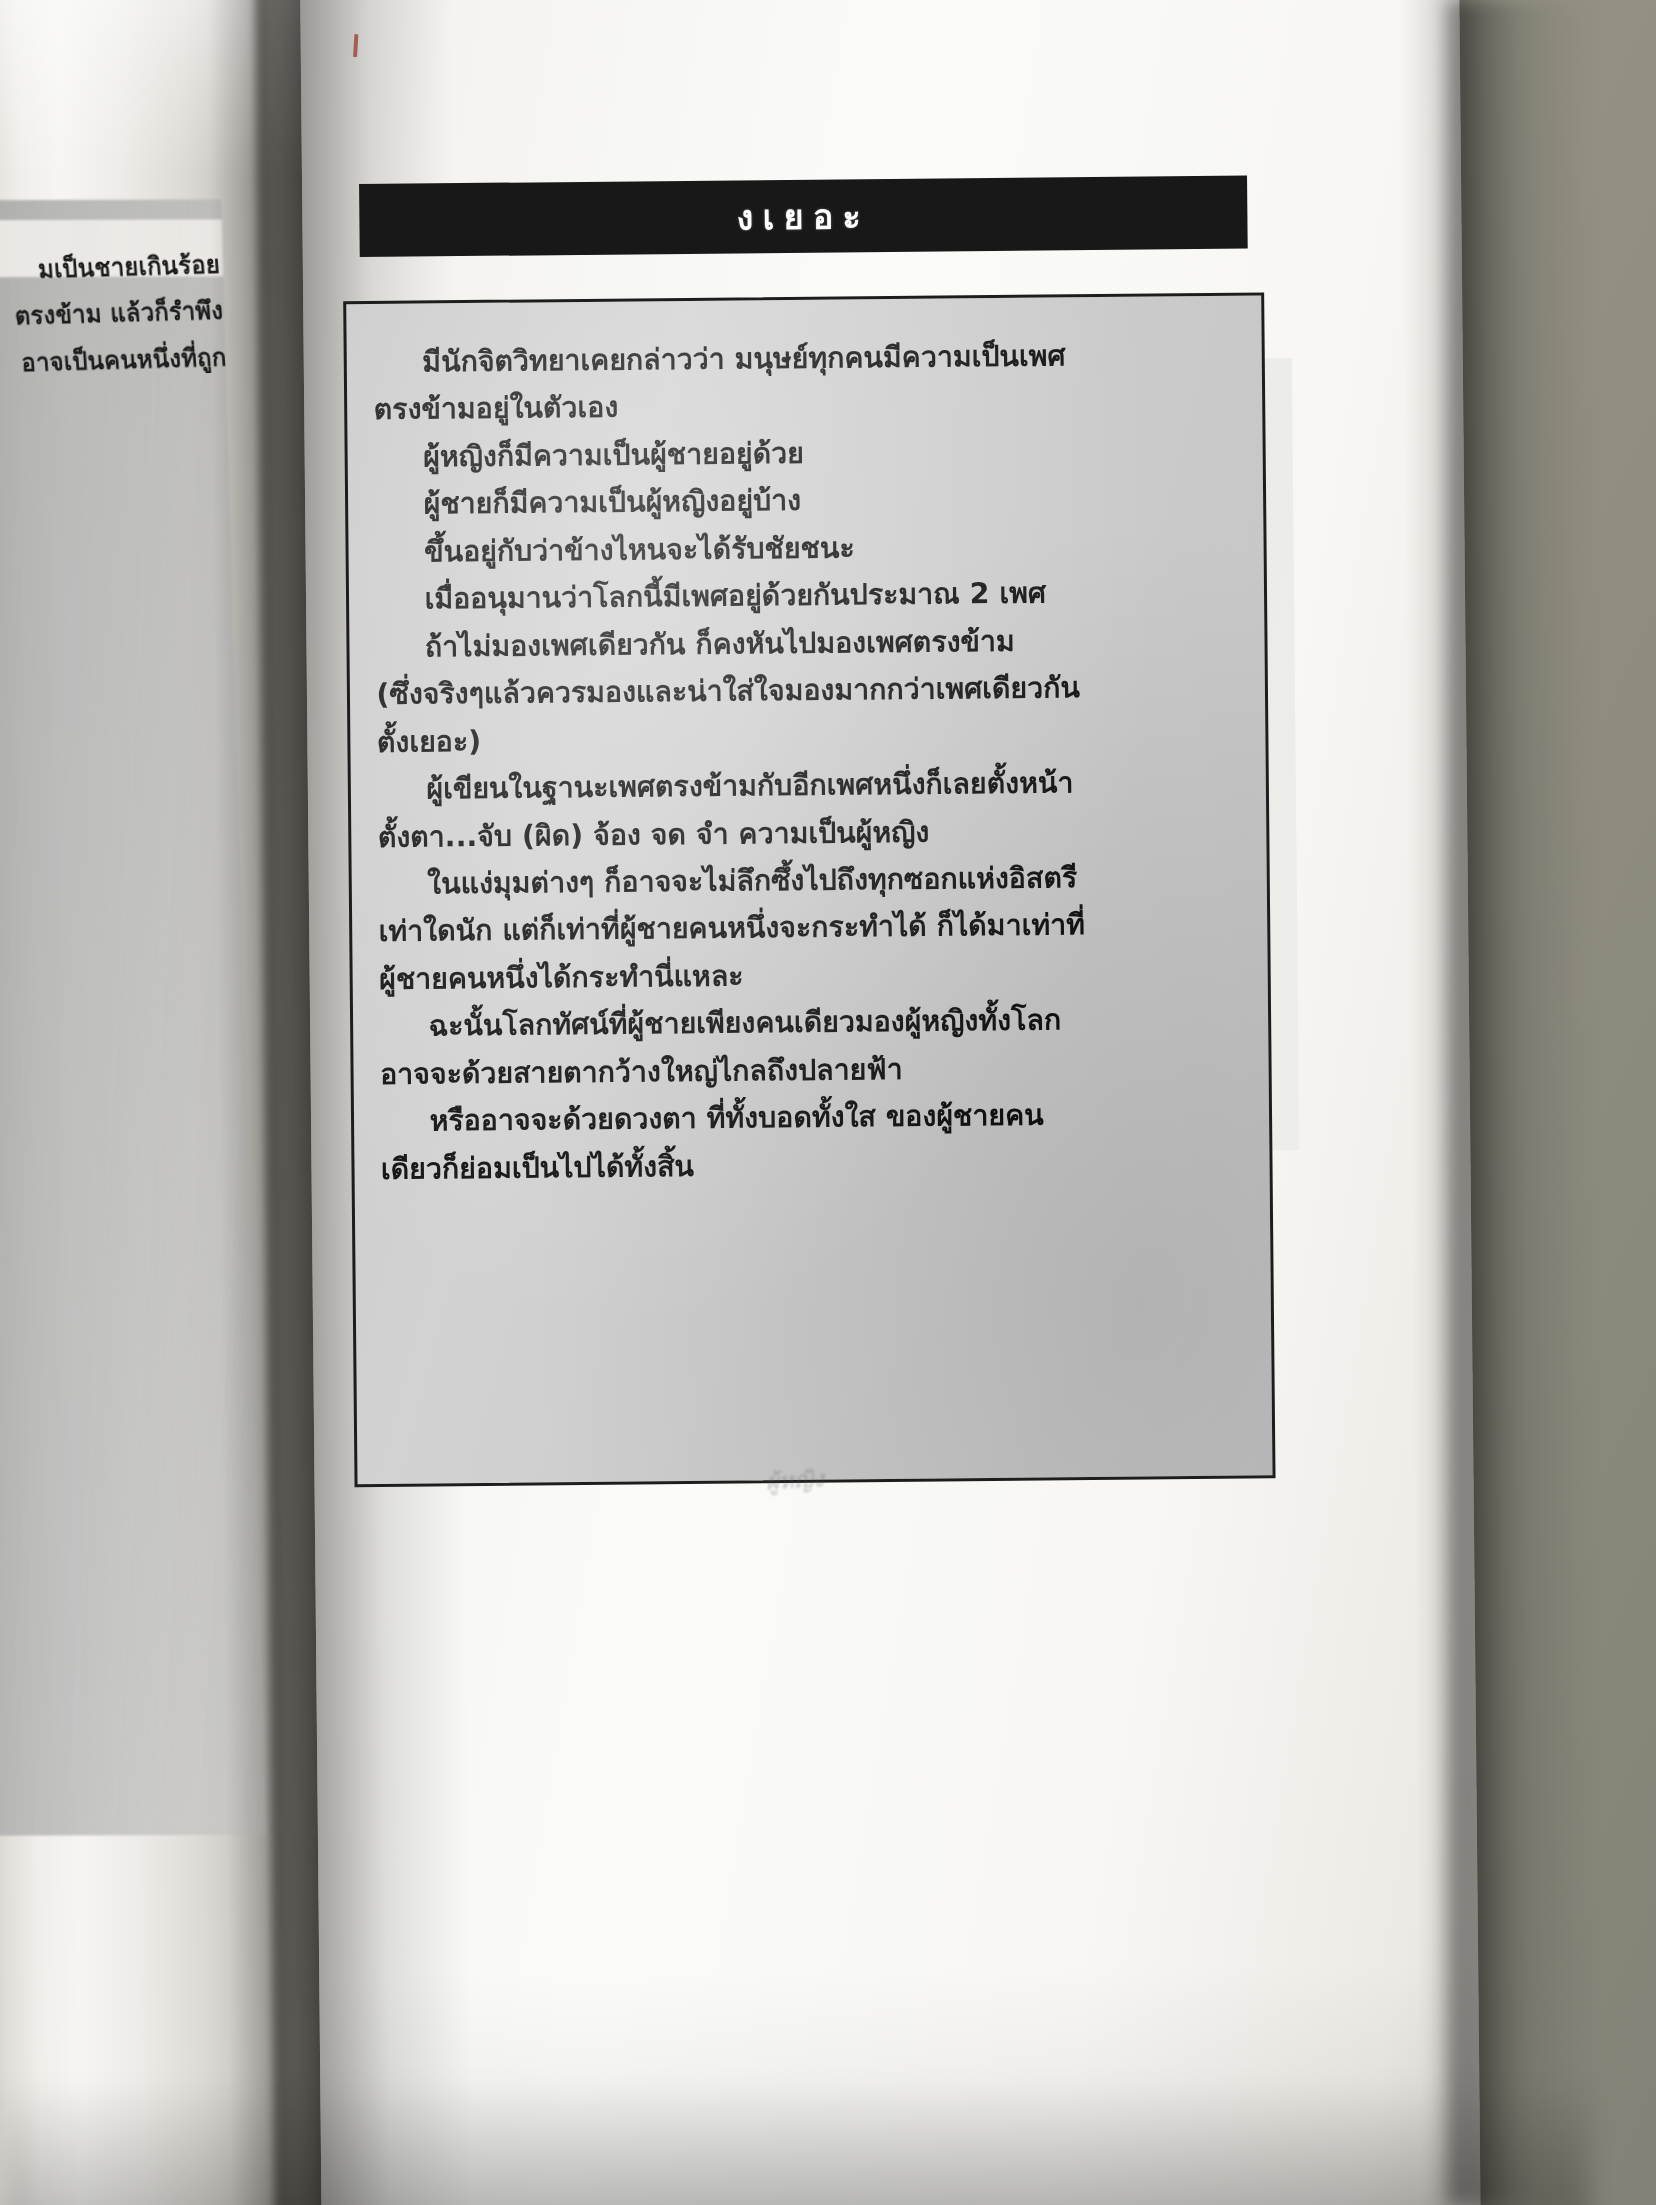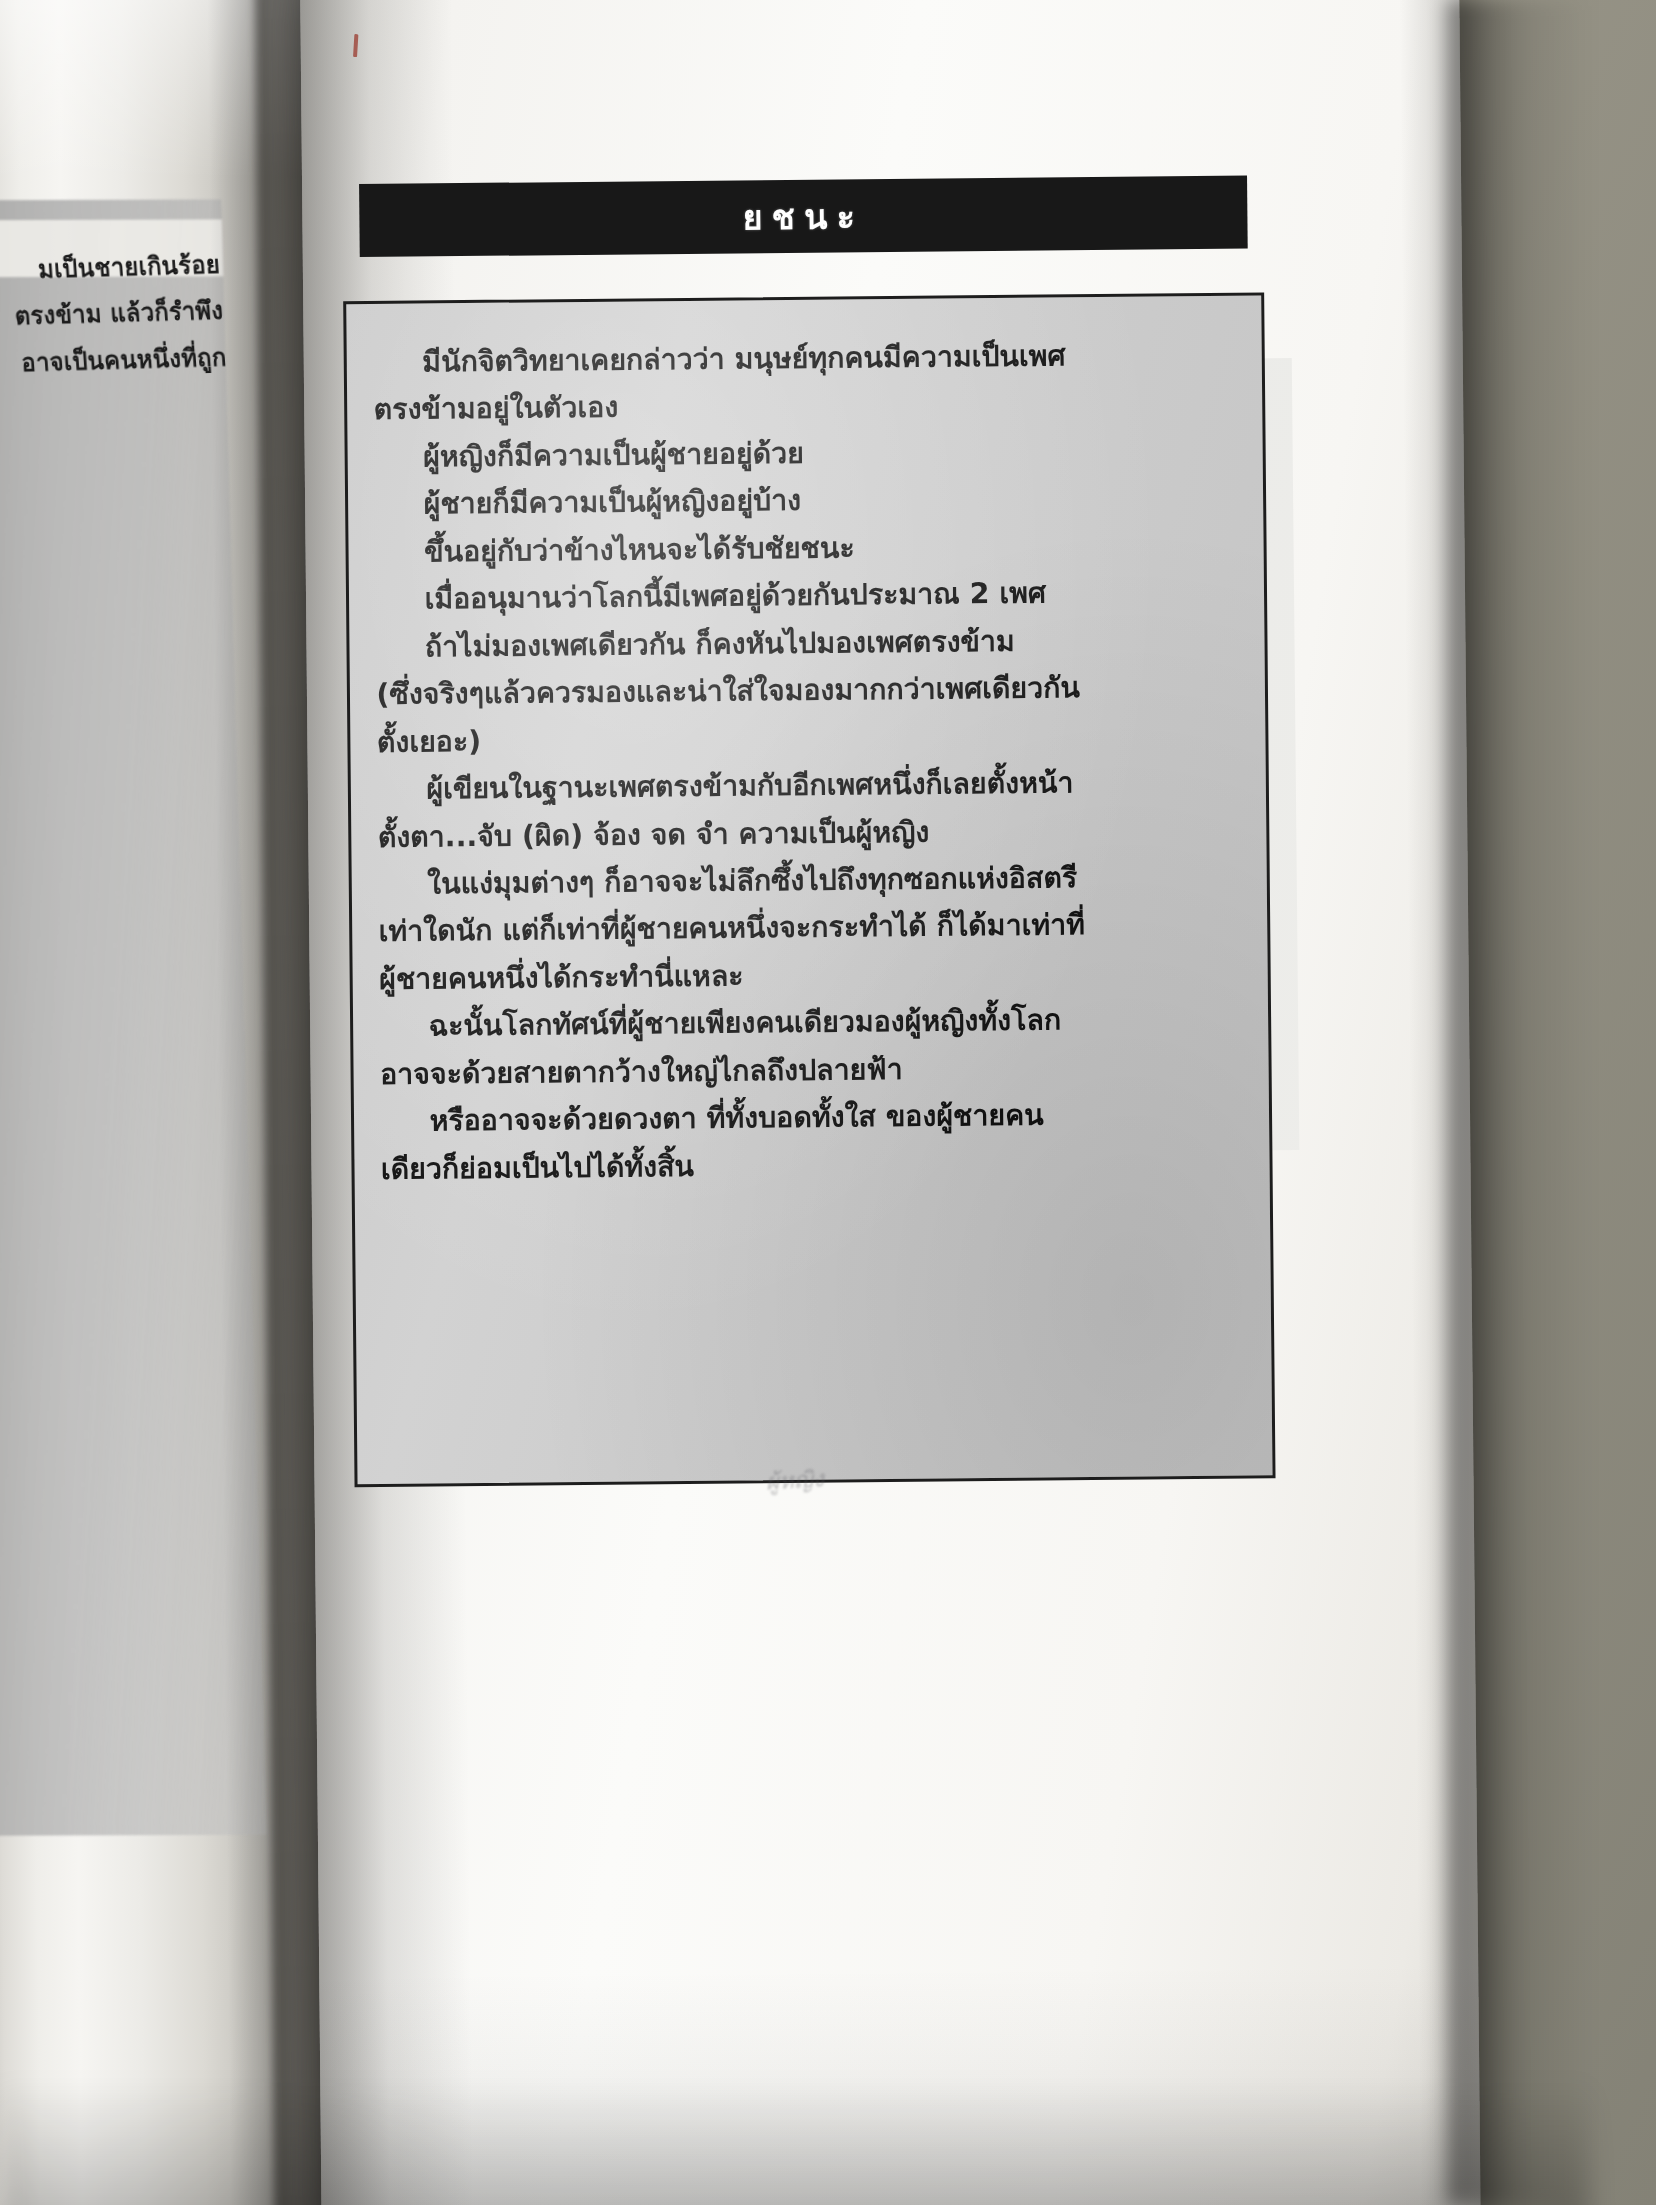--- a/index.html
+++ b/index.html
@@ -325,21 +325,21 @@
   <div class="right-page">
     <div class="inner-shadow"></div>
 
     <div class="fleck"></div>
 
     <div class="scan-area"></div>
 
     <div class="content-block">
 
       <div class="title-bar">
-        <span class="title-text">ยชนะ</span>
+        <span class="title-text">งเยอะ</span>
       </div>
 
       <div class="body-frame">
         <div class="body-text">
           <p>มีนักจิตวิทยาเคยกล่าวว่า  มนุษย์ทุกคนมีความเป็นเพศ</p>
           <p class="noindent">ตรงข้ามอยู่ในตัวเอง</p>
           <p>ผู้หญิงก็มีความเป็นผู้ชายอยู่ด้วย</p>
           <p>ผู้ชายก็มีความเป็นผู้หญิงอยู่บ้าง</p>
           <p>ขึ้นอยู่กับว่าข้างไหนจะได้รับชัยชนะ</p>
           <p>เมื่ออนุมานว่าโลกนี้มีเพศอยู่ด้วยกันประมาณ 2 เพศ</p>

